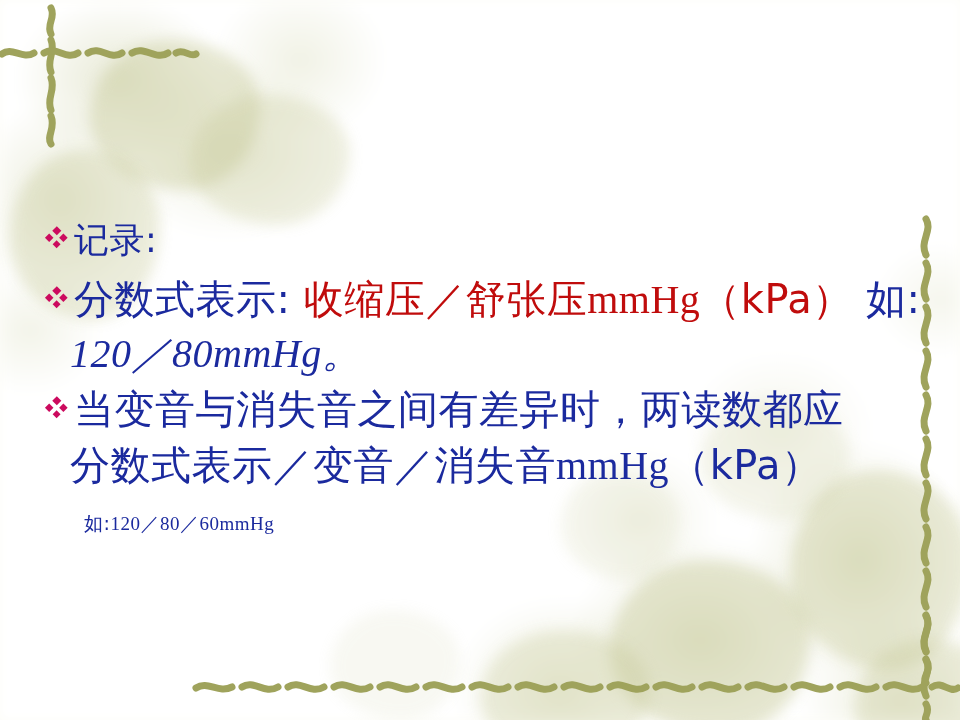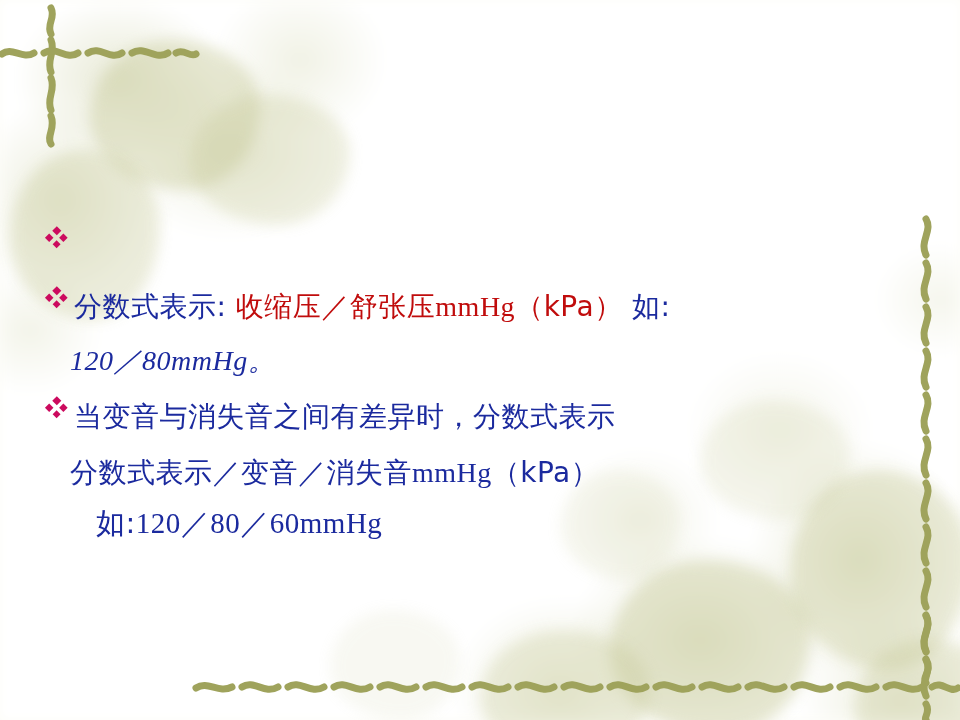--- a/index.html
+++ b/index.html
@@ -112,22 +112,22 @@
   #line1 { left: 44px;  top: 218px; }
   #line2 { left: 44px;  top: 278px; }
   #line3 { left: 70px;  top: 332px; font-style: italic; }
   #line4 { left: 44px;  top: 388px; }
   #line5 { left: 70px;  top: 444px; }
   #line6 { left: 84px;  top: 503px; }
 
   .indent-pad { padding-left: 30px; }
 
   .sz-l  { font-size: 35px; line-height: 44px; }
-  .sz-m  { font-size: 28px; line-height: 58px; }
-  .sz-s  { font-size: 29px; line-height: 40px; margin-left: 12px; }
+  .sz-m  { font-size: 40px; line-height: 42px; }
+  .sz-s  { font-size: 19px; line-height: 40px; }
 </style>
 </head>
 <body>
 
 <div id="slide">
 
   <div class="bg-wash"></div>
   <div class="leaf" style="left:90px;  top:40px;  width:170px; height:150px;"></div>
   <div class="leaf" style="left:10px;  top:150px; width:150px; height:170px; opacity:.85;"></div>
   <div class="leaf" style="left:190px; top:95px;  width:160px; height:130px; opacity:.7;"></div>
@@ -210,20 +210,21 @@
       <span class="bullet-mark" style="top:8px;">
         <svg width="24" height="24" viewBox="0 0 24 24" aria-hidden="true">
           <g fill="#cc0a5e">
             <rect x="9.6" y="1.6" width="6.4" height="6.4" transform="rotate(45 12.8 4.8)"></rect>
             <rect x="2.2" y="8.8" width="6.0" height="6.0" transform="rotate(45 5.2 11.8)"></rect>
             <rect x="16.4" y="8.8" width="6.0" height="6.0" transform="rotate(45 19.4 11.8)"></rect>
             <rect x="9.8" y="15.4" width="5.6" height="5.6" transform="rotate(45 12.6 18.2)"></rect>
           </g>
         </svg>
       </span>
+      <span class="line-text cjk blue">记录:</span>
     </div>
 
     <div class="bullet-row sz-m indent-pad" id="line2">
       <span class="bullet-mark" style="top:8px;">
         <svg width="24" height="24" viewBox="0 0 24 24" aria-hidden="true">
           <g fill="#cc0a5e">
             <rect x="9.6" y="1.6" width="6.4" height="6.4" transform="rotate(45 12.8 4.8)"></rect>
             <rect x="2.2" y="8.8" width="6.0" height="6.0" transform="rotate(45 5.2 11.8)"></rect>
             <rect x="16.4" y="8.8" width="6.0" height="6.0" transform="rotate(45 19.4 11.8)"></rect>
             <rect x="9.8" y="15.4" width="5.6" height="5.6" transform="rotate(45 12.6 18.2)"></rect>
@@ -239,21 +240,21 @@
     <div class="bullet-row sz-m indent-pad" id="line4">
       <span class="bullet-mark" style="top:8px;">
         <svg width="24" height="24" viewBox="0 0 24 24" aria-hidden="true">
           <g fill="#cc0a5e">
             <rect x="9.6" y="1.6" width="6.4" height="6.4" transform="rotate(45 12.8 4.8)"></rect>
             <rect x="2.2" y="8.8" width="6.0" height="6.0" transform="rotate(45 5.2 11.8)"></rect>
             <rect x="16.4" y="8.8" width="6.0" height="6.0" transform="rotate(45 19.4 11.8)"></rect>
             <rect x="9.8" y="15.4" width="5.6" height="5.6" transform="rotate(45 12.6 18.2)"></rect>
           </g>
         </svg>
-      </span><span class="line-text cjk blue">当变音与消失音之间有差异时，分数式表示</span>
+      </span><span class="line-text cjk blue">当变音与消失音之间有差异时，两读数都应</span>
     </div>
 
     <div class="bullet-row sz-m" id="line5">
       <span class="line-text cjk blue">分数式表示／变音／消失音</span><span class="line-text lat blue">mmHg</span><span class="line-text cjk blue">（kPa）</span>
     </div>
 
     <div class="bullet-row sz-s" id="line6">
       <span class="line-text cjk blue">如: </span><span class="line-text lat blue">120／80／60</span><span class="line-text lat blue">mmHg</span>
     </div>
 

